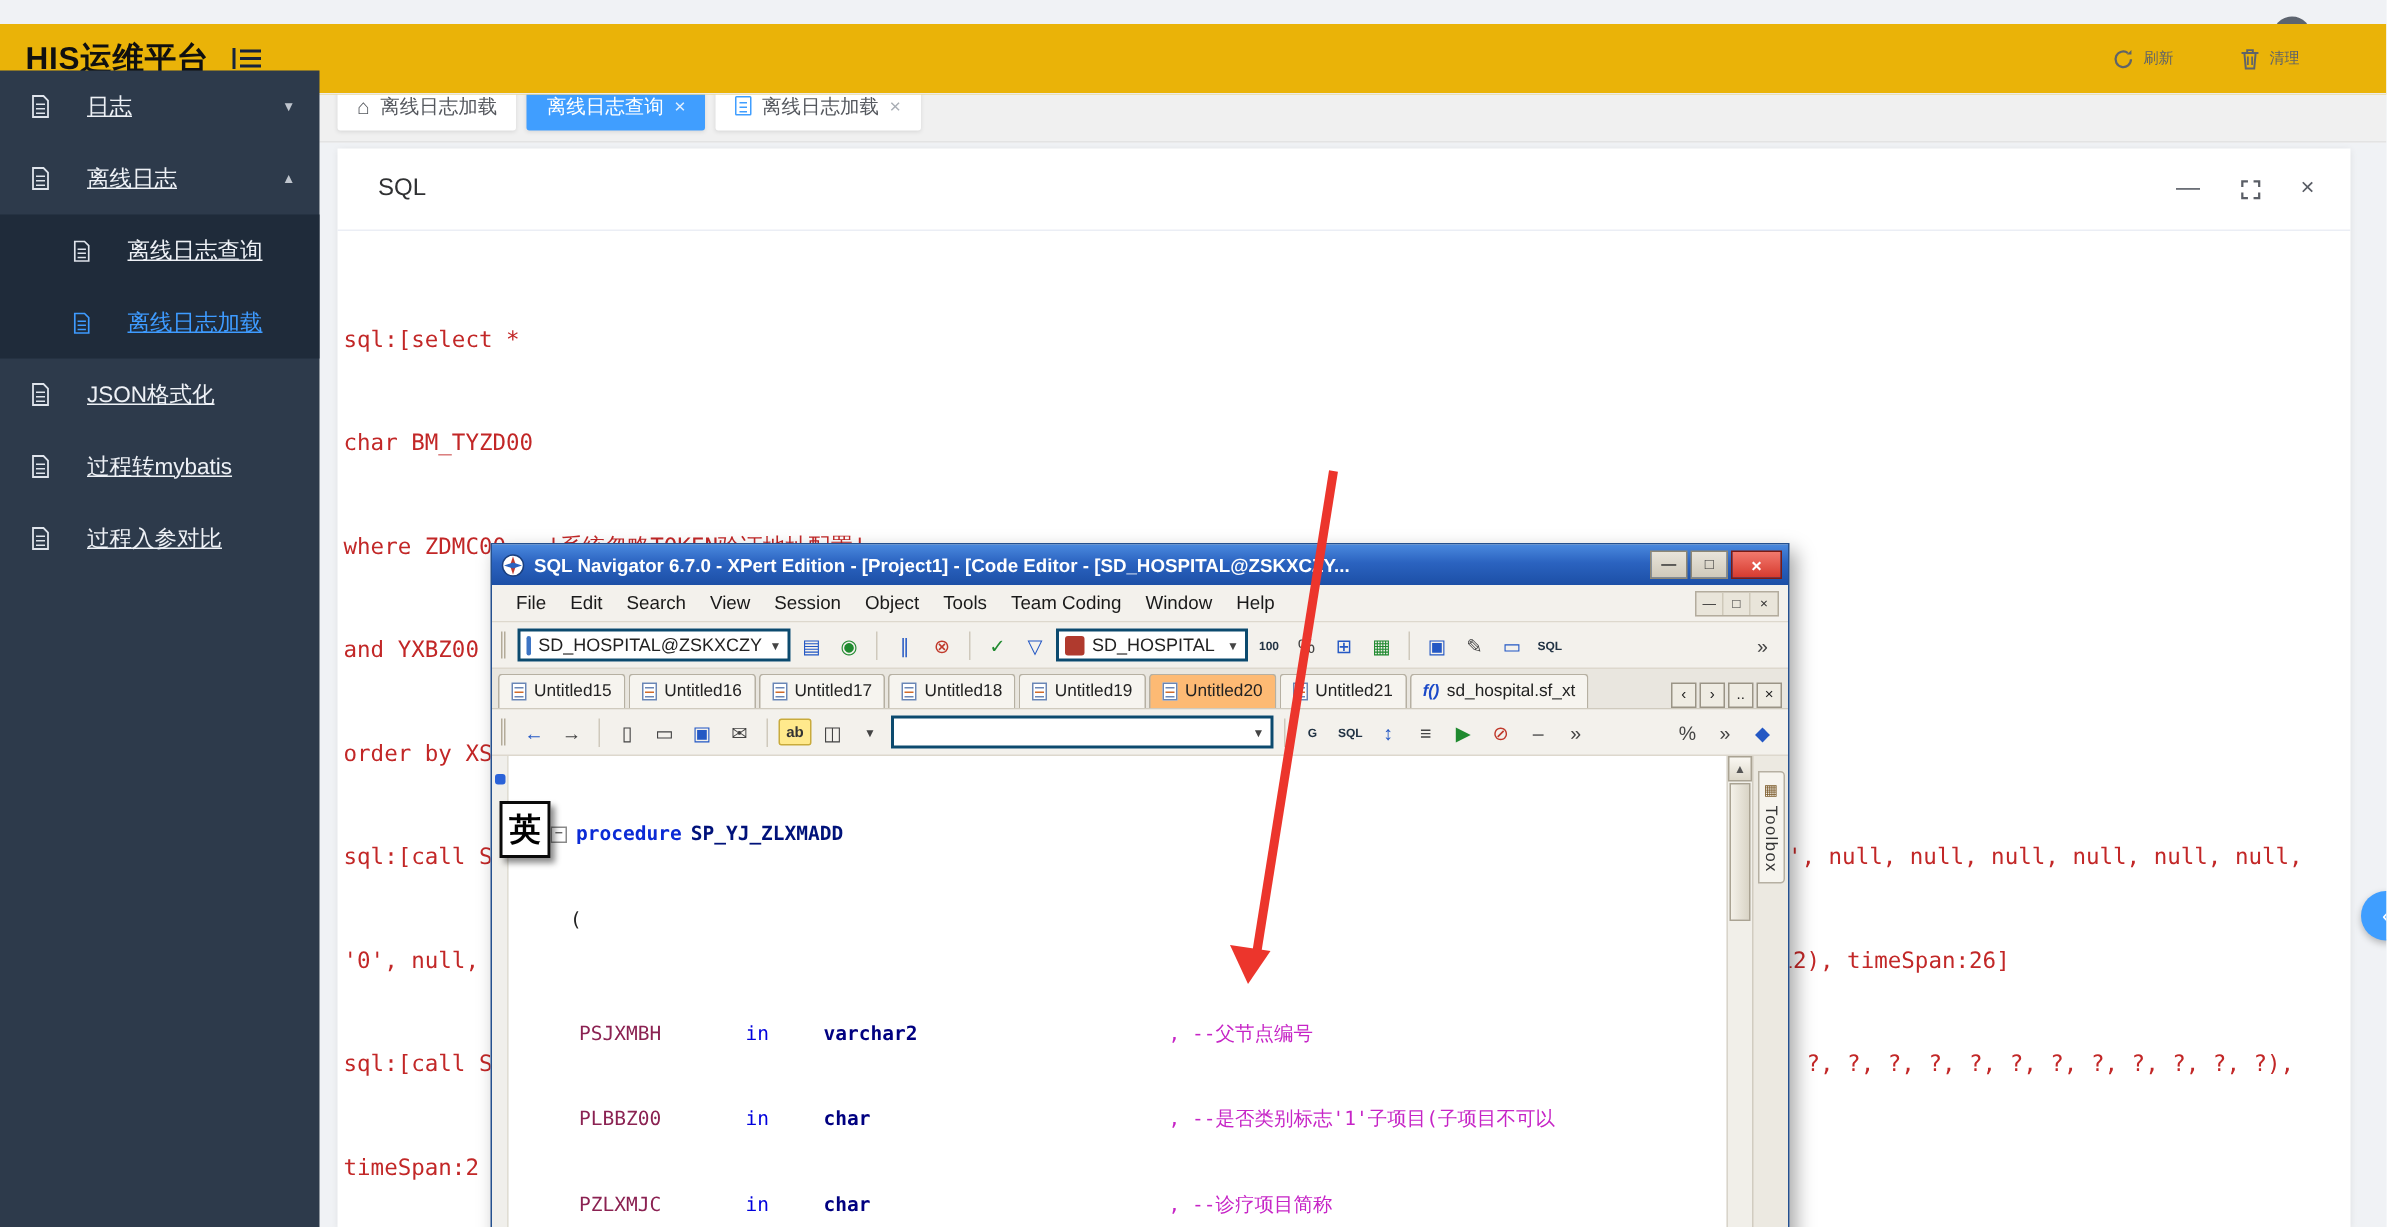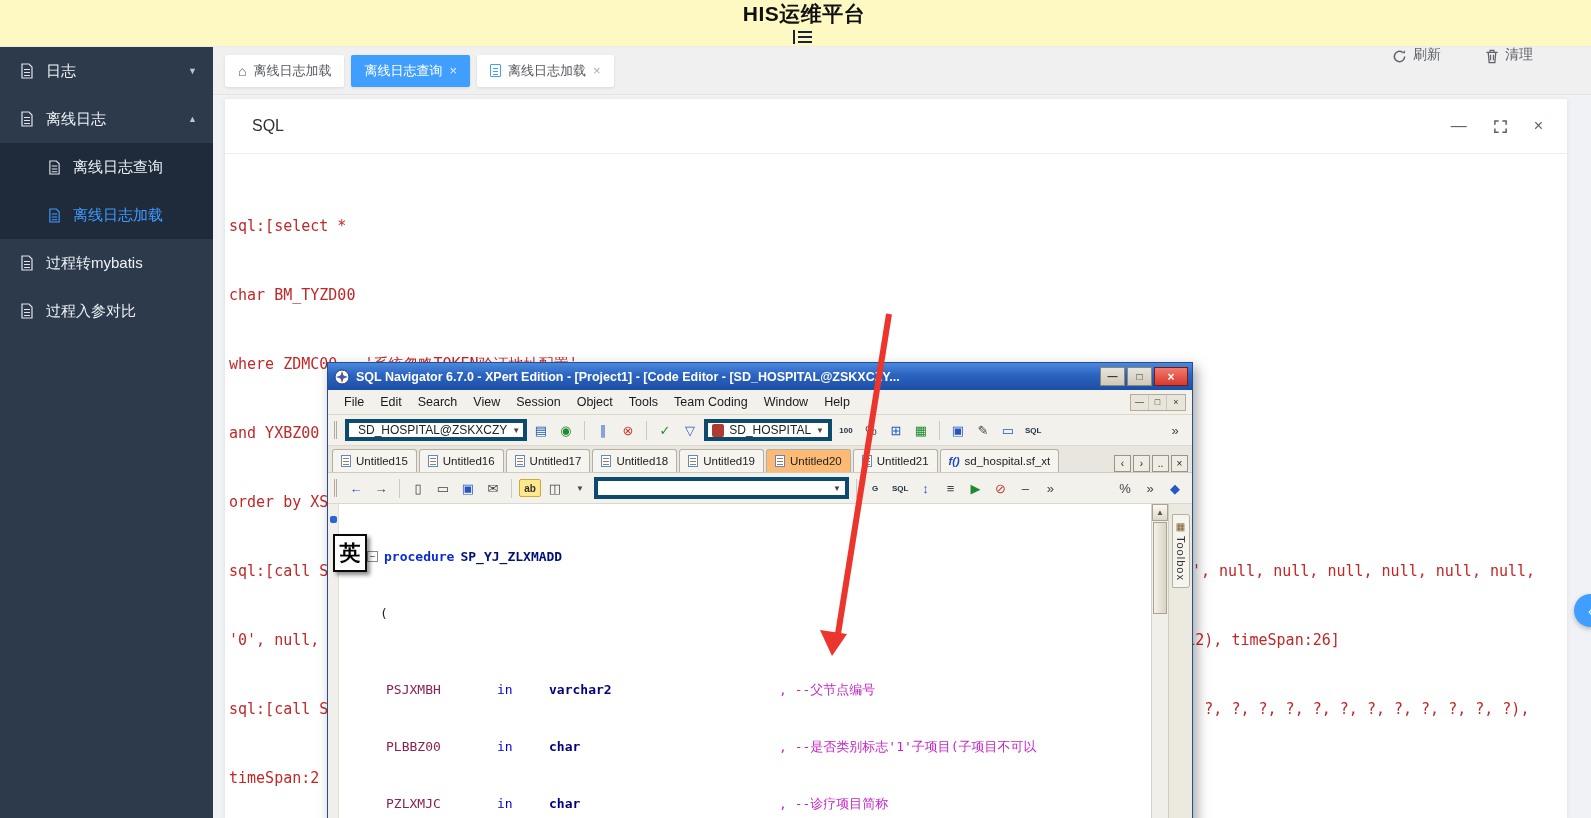--- a/index.html
+++ b/index.html
@@ -1,32 +1,32 @@
 <!DOCTYPE html>
 <html><head>
 <meta charset="utf-8">
 <style>
   * { margin:0; padding:0; box-sizing:border-box; }
   html,body { width:1591px; height:818px; overflow:hidden; }
   body { font-family:"Liberation Sans",sans-serif; background:#f0f2f5; }
   .root { position:relative; width:1591px; height:818px; overflow:hidden; background:#f0f2f5; }
 
   
-  .top-header { position:absolute; top:0; left:0; right:0; height:47px; background:#fef9c3;
-    display:flex; align-items:center; z-index:6; border-bottom:1px solid #ececec;flex-direction:column; }
+  .top-header { position:absolute; top:16px; left:0; right:0; height:47px; background:#eab308;
+    display:flex; align-items:center; z-index:6; border-bottom:1px solid #ececec; }
   .app-title { font-size:21px; font-weight:bold; color:#101010; margin-left:17px; letter-spacing:.5px; }
   .collapse-icon { margin-left:14px; color:#17233d; display:flex; }
   .header-right { margin-left:auto; margin-right:58px; display:flex; gap:44px; }
-  .hbtn { display:flex; align-items:flex-end; gap:6px; color:#5f6368; font-size:14px; cursor:pointer; }
+  .hbtn { display:flex; align-items:flex-start; gap:6px; color:#5f6368; font-size:10px; cursor:pointer; }
 
   
   .sidebar { position:absolute; top:47px; left:0; width:213px; bottom:0; background:#2d3a4b; z-index:6; }
   .menu-item { height:48px; display:flex; align-items:center; padding-left:20px; padding-right:12px;
     color:#eef1f6; font-size:15px; cursor:pointer; position:relative; }
-  .menu-item .mi-label { margin-left:12px; white-space:nowrap; }
+  .menu-item .mi-label { margin-left:24px; white-space:nowrap;text-decoration:underline; }
   .menu-item .chev { position:absolute; right:16px; font-size:9px; color:#bfc5ce; }
   .submenu { background:#1f2b3a; }
   .menu-item.sub { padding-left:48px; }
   .menu-item .micon { display:flex; color:#dfe4ec; }
   .menu-item.active { color:#3e9bff; }
   .menu-item.active .micon { color:#3e9bff; }
 
   
   .tabbar { position:absolute; left:213px; top:47px; right:0; height:48px; background:#f0f0f0;
     display:flex; align-items:center; padding-left:12px; z-index:4; border-bottom:1px solid #e3e3e3; }
@@ -78,21 +78,21 @@
   .toolbar { display:flex; align-items:center; gap:3px; padding:0 6px; background:#f3f1ec; border-bottom:1px solid #ddd8cd; }
   .tb1 { height:31px; flex:0 0 31px; }
   .tb2 { height:31px; flex:0 0 31px; }
   .grip { width:5px; height:18px; border-left:3px double #b3ab99; margin-right:3px; }
   .sep { width:1px; height:19px; background:#cfc9bc; margin:0 4px; }
   .tico { min-width:22px; height:22px; display:flex; align-items:center; justify-content:center;
     font-size:13px; color:#444; border:1px solid transparent; border-radius:2px; cursor:pointer; padding:0 2px; }
   .tico.blue { color:#2458c4; } .tico.green { color:#1f8a2f; } .tico.red { color:#c0392b; }
   .tico.small-txt { font-size:8px; font-weight:bold; color:#234; }
   .tico.ab { background:#ffe98c; border:1px solid #c9ab3c; font-size:10px; font-weight:bold; color:#333; height:18px; }
-  .combo { height:22px; background:#fff; border:4px solid #0c4a6e; display:flex; align-items:center;
+  .combo { height:22px; background:#fff; border:2px solid #0c4a6e; display:flex; align-items:center;
     font-size:12px; padding:0 4px; gap:5px; color:#222; cursor:pointer; }
   .combo .drop { margin-left:auto; font-size:8px; color:#444; }
   .db-chip { width:13px; height:13px; background:#3c74c4; border-radius:2px; display:inline-block; }
   .tree-chip { width:13px; height:13px; background:#b03a2e; border-radius:2px; display:inline-block; }
 
   .doc-tabs { height:27px; flex:0 0 27px; display:flex; align-items:flex-end; background:#e9e6df;
     padding:3px 4px 0 4px; border-bottom:1px solid #cfcabe; }
   .doc-tab { height:23px; display:flex; align-items:center; gap:5px; padding:0 8px; background:#f6f4ef;
     border:1px solid #b6b0a2; border-bottom:none; font-size:11.5px; color:#222; margin-right:2px;
     border-radius:3px 3px 0 0; cursor:pointer; white-space:nowrap; }
@@ -218,20 +218,29 @@
         <span class="mi-label">离线日志加载</span>
       </div>
     </div>
     <div class="menu-item">
       <span class="micon">
         <svg class="licon" width="14" height="16" viewBox="0 0 14 16">
             <path d="M2 1h7l3 3v11H2z" fill="none" stroke="currentColor" stroke-width="1.2"></path>
             <path d="M4 6.5h6M4 9.5h6M4 12.5h6" stroke="currentColor" stroke-width="1.1"></path>
           </svg>
       </span>
+      <span class="mi-label">JSON格式化</span>
+    </div>
+    <div class="menu-item">
+      <span class="micon">
+        <svg class="licon" width="14" height="16" viewBox="0 0 14 16">
+            <path d="M2 1h7l3 3v11H2z" fill="none" stroke="currentColor" stroke-width="1.2"></path>
+            <path d="M4 6.5h6M4 9.5h6M4 12.5h6" stroke="currentColor" stroke-width="1.1"></path>
+          </svg>
+      </span>
       <span class="mi-label">过程转mybatis</span>
     </div>
     <div class="menu-item">
       <span class="micon">
         <svg class="licon" width="14" height="16" viewBox="0 0 14 16">
             <path d="M2 1h7l3 3v11H2z" fill="none" stroke="currentColor" stroke-width="1.2"></path>
             <path d="M4 6.5h6M4 9.5h6M4 12.5h6" stroke="currentColor" stroke-width="1.1"></path>
           </svg>
       </span>
       <span class="mi-label">过程入参对比</span>

